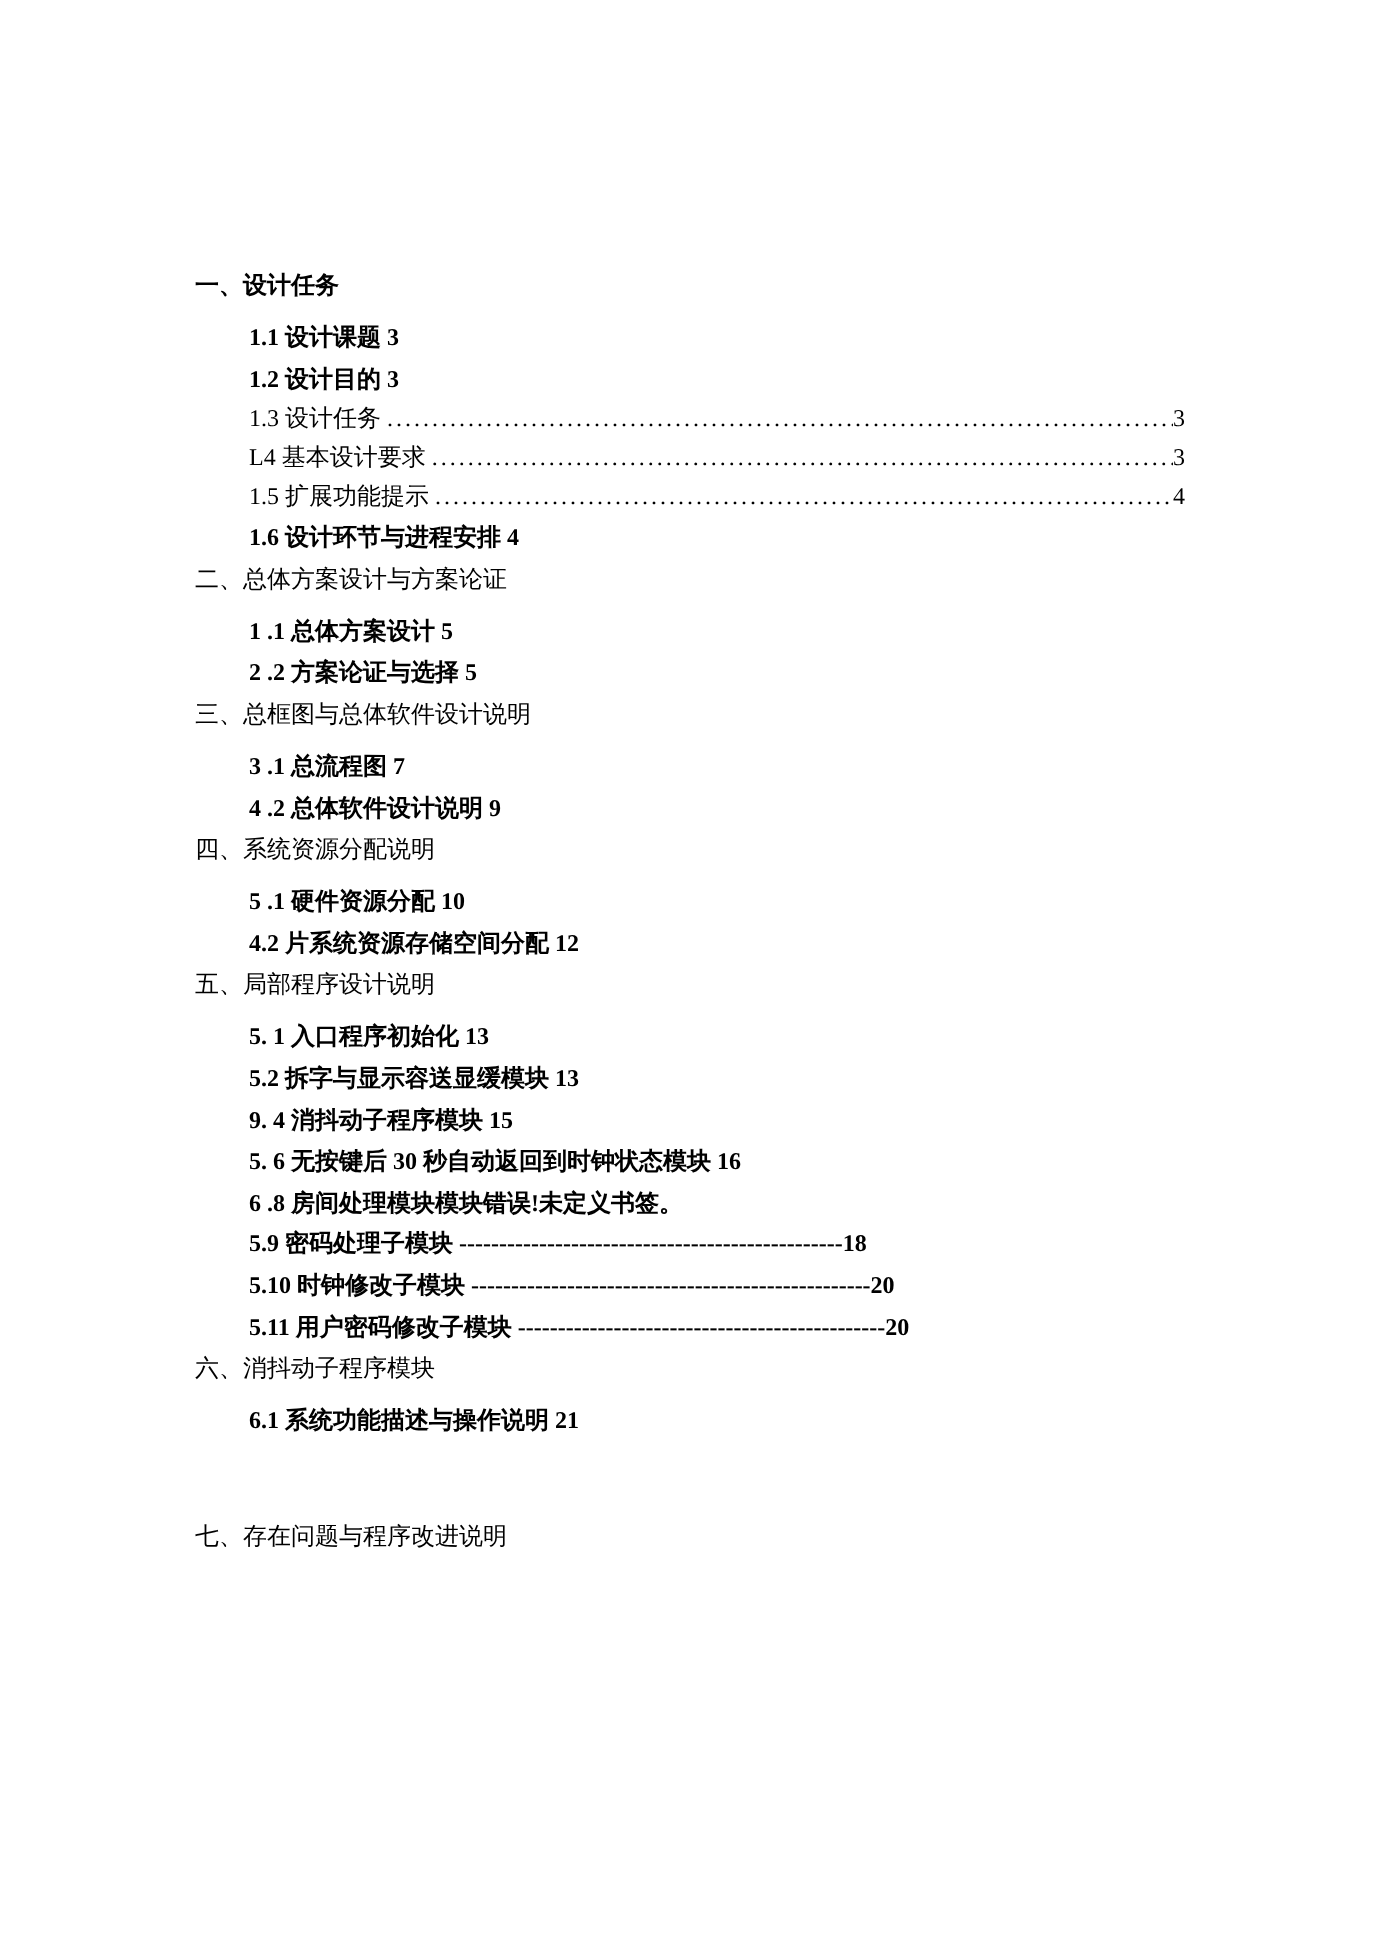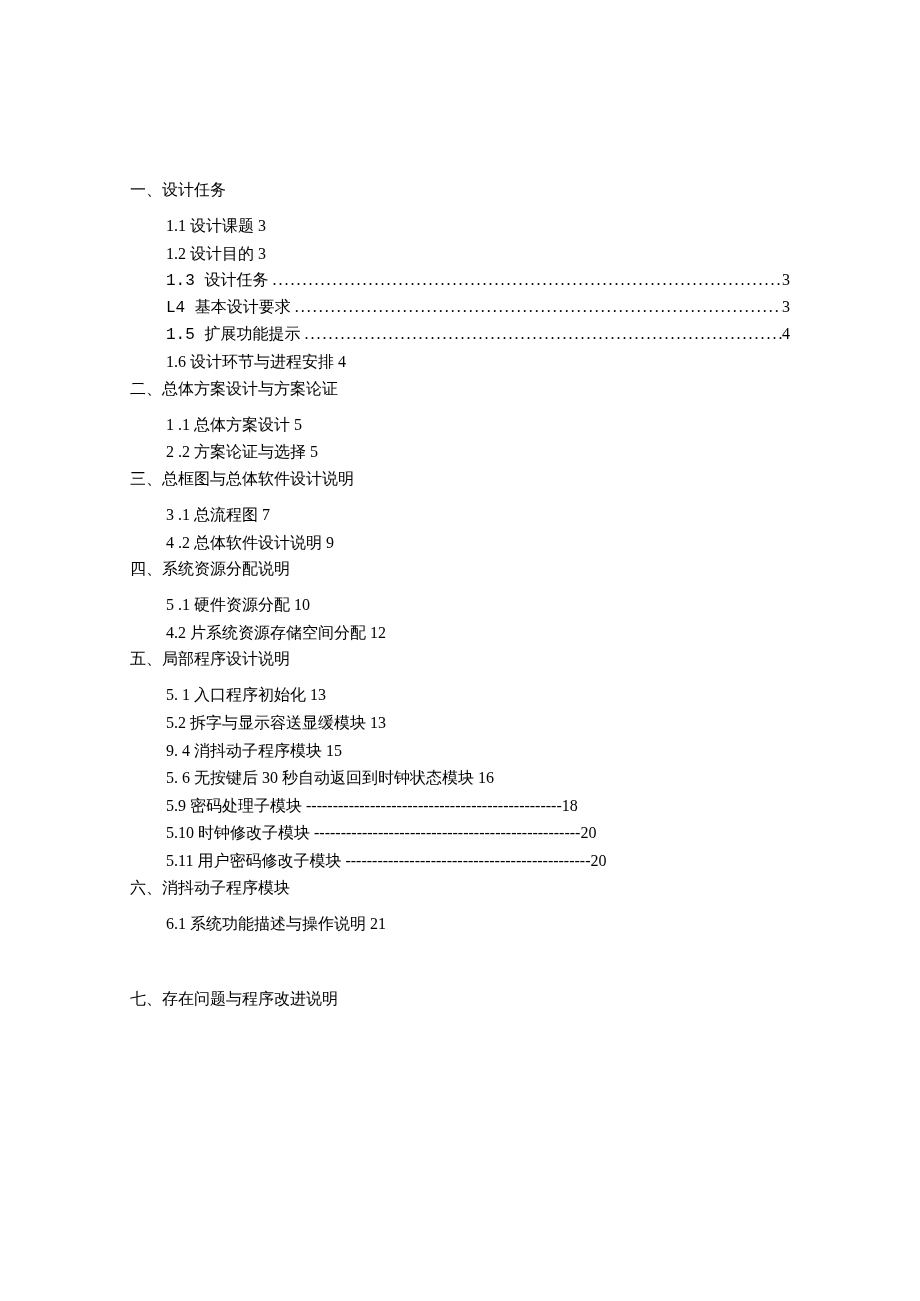--- a/index.html
+++ b/index.html
@@ -16,40 +16,41 @@
       color: #000000;
       padding: 180px 130px 0 130px;
     }
     .section-heading {
       margin-bottom: 12px;
       margin-top: 1px;
       font-size: 16px;
     }
     .section-heading:first-child {
       margin-top: 0;
+      font-weight: bold;
     }
     .toc-items {
       padding-left: 36px;
       margin-bottom: 4px;
     }
     .toc-item {
       line-height: 1.6;
       margin-bottom: 2px;
       white-space: nowrap;
       overflow: hidden;
+      font-weight: bold;
     }
     .toc-item-dotted {
       display: flex;
       align-items: baseline;
       line-height: 1.5;
       margin-bottom: 2px;
     }
     .toc-label {
       white-space: nowrap;
-      font-family: Liberation Mono, monospace;
     }
     .toc-leader {
       flex: 1;
       overflow: hidden;
       letter-spacing: 2px;
       padding: 0 4px;
     }
     .toc-leader::before {
       content: "..................................................................................................................................";
     }
@@ -102,20 +103,21 @@
     <div class="toc-items">
       <div class="toc-item">5   .1 硬件资源分配 10</div>
       <div class="toc-item">4.2 片系统资源存储空间分配 12</div>
     </div>
     <div class="section-heading">五、局部程序设计说明</div>
     <div class="toc-items">
       <div class="toc-item">5.  1 入口程序初始化 13</div>
       <div class="toc-item">5.2 拆字与显示容送显缓模块 13</div>
       <div class="toc-item">9.  4 消抖动子程序模块 15</div>
       <div class="toc-item">5.  6 无按键后 30 秒自动返回到时钟状态模块 16</div>
+      <div class="toc-item">6   .8 房间处理模块模块错误!未定义书签。</div>
       <div class="toc-item"><span>5.9 密码处理子模块 </span><span class="toc-dash-leader">------------------------------------------------</span><span>18</span></div>
       <div class="toc-item"><span>5.10 时钟修改子模块 </span><span class="toc-dash-leader">--------------------------------------------------</span><span>20</span></div>
       <div class="toc-item"><span>5.11 用户密码修改子模块 </span><span class="toc-dash-leader">----------------------------------------------</span><span>20</span></div>
     </div>
     <div class="section-heading">六、消抖动子程序模块</div>
     <div class="toc-items">
       <div class="toc-item">6.1 系统功能描述与操作说明 21</div>
     </div>
     <div class="section-heading extra-gap">七、存在问题与程序改进说明</div>
   </div>

